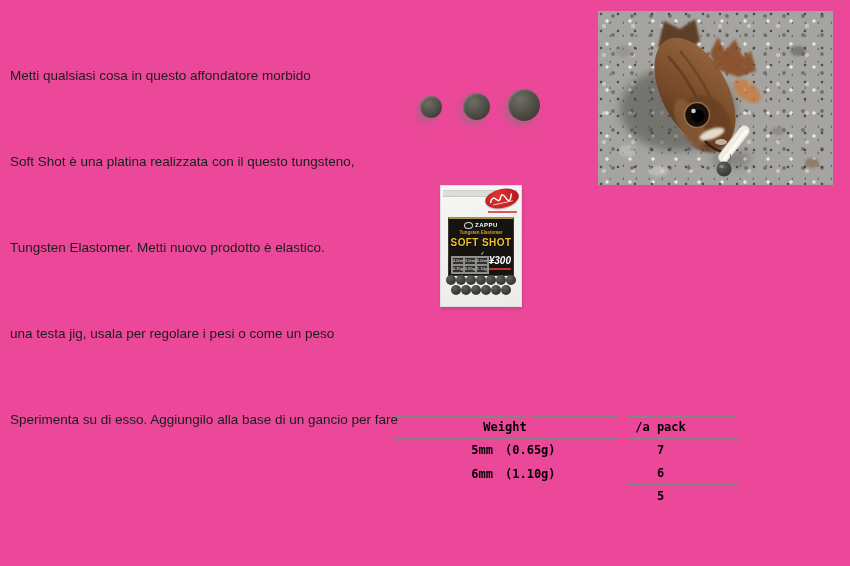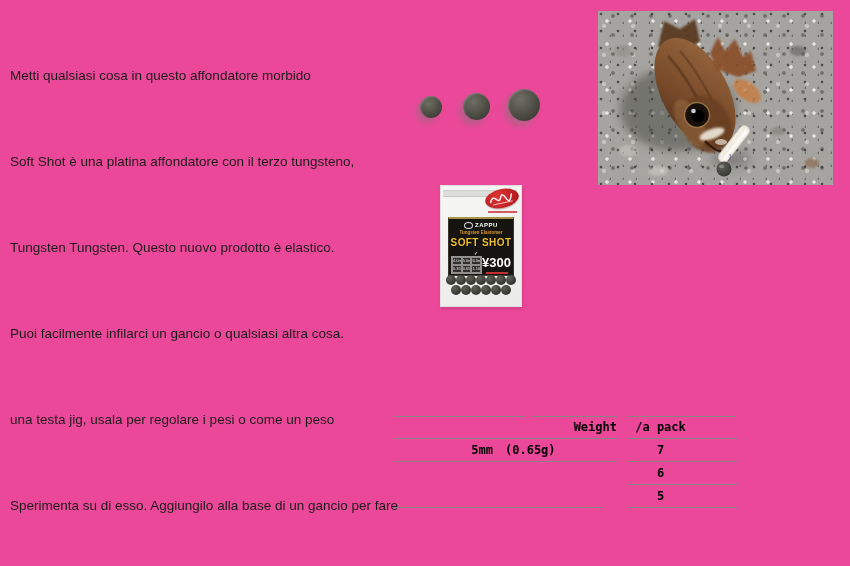--- a/index.html
+++ b/index.html
@@ -40,21 +40,21 @@
   .sublabel{color:#e09a30;font-size:4.5px;font-weight:bold;margin-top:1px;}
   .pname{color:#f2c12e;font-size:10px;font-weight:bold;letter-spacing:.4px;margin-top:2px;
      text-shadow:0 1px 0 #000, 1px 0 0 rgba(0,0,0,.6);}
   .label-bottom{display:flex;margin-top:2px;padding:0 2px;}
   .mini-wrap{width:40px;}
   .mini-check{color:#fff;font-size:5px;text-align:right;height:6px;line-height:6px;padding-right:4px;}
   .mini-table{display:grid;grid-template-columns:1fr 1fr 1fr;border:0.5px solid rgba(255,255,255,.55);}
   .mini-table span{font-size:4px;color:#e6e6e6;border:0.5px solid rgba(255,255,255,.45);
      background:rgba(255,255,255,.12);height:6px;line-height:6px;overflow:hidden;}
   .price-col{flex:1;}
-  .price{color:#ffffff;font-size:13px;font-weight:bold;margin-top:5px;}
+  .price{color:#ffffff;font-size:10px;font-weight:bold;margin-top:5px;font-style:italic;}
   .price-sub{width:22px;height:2px;background:#c23030;margin:2px auto 0;}
   .bag-pellets{position:absolute;left:4px;top:89px;width:72px;display:flex;flex-wrap:wrap;
      justify-content:center;}
   .bag-pellets i{width:10px;height:10px;margin:0;border-radius:50%;
      background:radial-gradient(circle at 35% 30%, #60605a, #3b3b35 60%, #26261f);}
 
   
   .photo{position:absolute;left:598px;top:11px;width:235px;height:174px;
      background-color:#a5a4a0;
      background-image:
@@ -67,38 +67,37 @@
      overflow:hidden;}
   .photo svg{position:absolute;left:0;top:0;}
 
   
   .spec{position:absolute;font-family:"DejaVu Sans Mono","Liberation Mono",monospace;
      font-weight:bold;font-size:12px;color:#000;}
   .spec .hseg{position:absolute;height:1px;background:#858585;top:0;}
   #tblL{left:393px;top:416px;width:224px;height:92px;}
   #tblR{left:628px;top:416px;width:109px;height:92px;}
   .spec .row{height:23px;display:flex;align-items:center;border-bottom:1px solid #858585;box-sizing:border-box;}
-  .spec .row.head{justify-content:flex-end;}
+  .spec .row.head{justify-content:center;}
   .spec .row.last{border-bottom:none;}
   #tblL .size{width:100px;text-align:right;}
   #tblL .wt{margin-left:12px;text-align:left;}
   #tblR .row{justify-content:center;padding-right:44px;align-items:center;}
   #tblR .row.lastR{border-bottom:1px solid #858585;}
   .bseg{position:absolute;left:0;top:91px;width:210px;height:1px;background:#858585;}
 </style>
 </head>
 <body>
 
 <div class="page">
 
   <div class="desc">
     <div>Metti qualsiasi cosa in questo affondatore morbido</div>
-    <div>Soft Shot è una platina affondatore con il terzo tungsteno,</div>
-    <div>Tungsten Tungsten. Questo nuovo prodotto è elastico.</div>
-    <div>Puoi facilmente infilarci un gancio o qualsiasi altra cosa.</div>
+    <div>Soft Shot è una platina realizzata con il questo tungsteno,</div>
+    <div>Tungsten Elastomer. Metti nuovo prodotto è elastico.</div>
     <div>una testa jig, usala per regolare i pesi o come un peso</div>
     <div>Sperimenta su di esso. Aggiungilo alla base di un gancio per fare</div>
     
     
     
     
     
     
     
     
@@ -231,20 +230,24 @@
   <div id="tblL" class="spec">
     <div class="hseg" style="left:0;width:132px;"></div>
     <div class="hseg" style="left:139px;width:85px;"></div>
     <div class="row head">
       <span>Weight</span>
     </div>
     <div class="row">
       <span class="size">5mm</span>
       <span class="wt">(0.65g)</span>
     </div>
+    <div class="row last">
+      <span class="size">6mm</span>
+      <span class="wt">(1.10g)</span>
+    </div>
     <div class="bseg"></div>
   </div>
 
   <div id="tblR" class="spec">
     <div class="hseg" style="left:0;width:107px;"></div>
     <div class="row head" style="padding-right:44px;">
       <span>/a pack</span>
     </div>
     <div class="row">
       <span>7</span>

